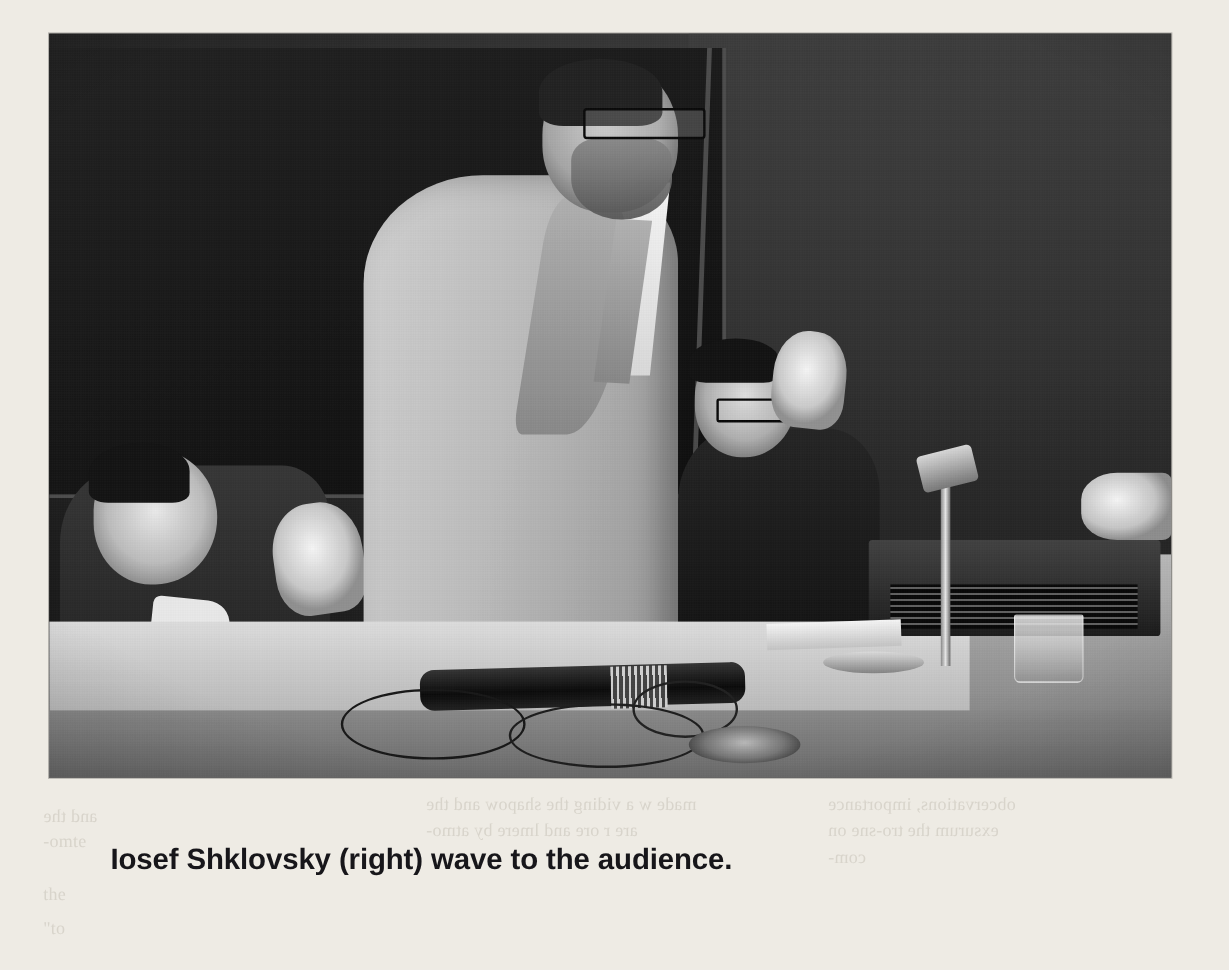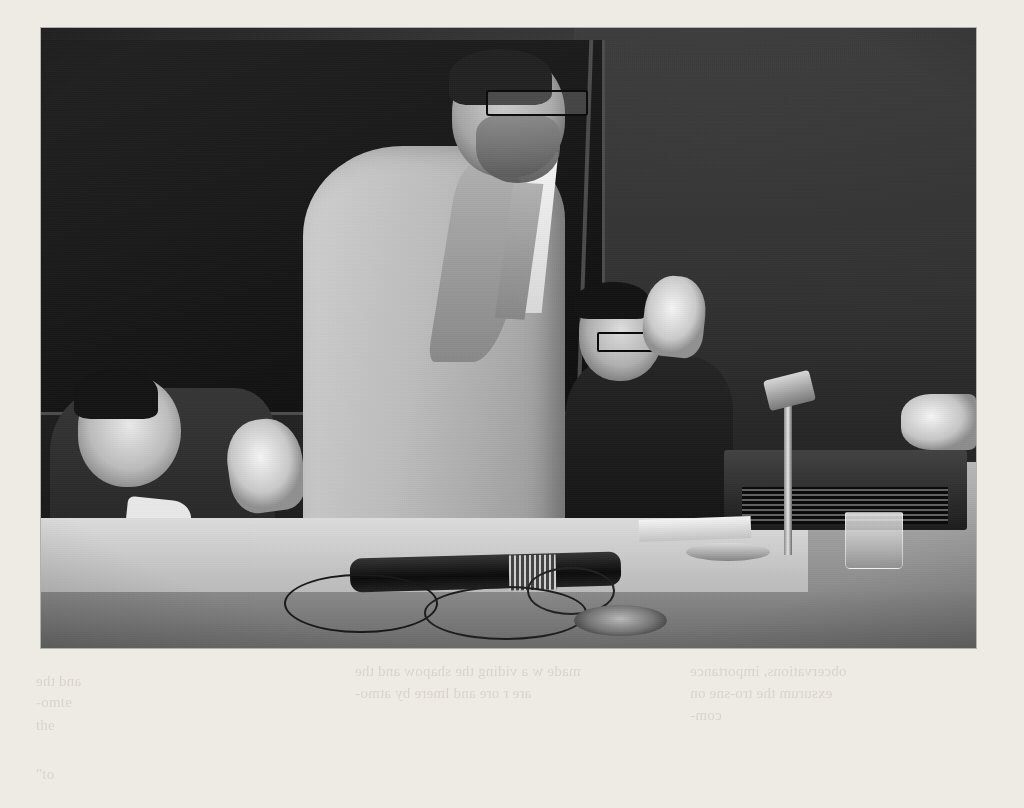--- a/index.html
+++ b/index.html
@@ -426,21 +426,21 @@
   }
   .caption span { display: block; }
 </style>
 </head>
 <body>
 
 <div class="page">
 
   <div class="bg-text bg-col-left flip" style="top:673px;">and the</div>
   <div class="bg-text bg-col-left" style="top:694px;">-omte</div>
-  <div class="bg-text bg-col-left" style="top:717px;font-family:Liberation Serif, serif;">the</div>
+  <div class="bg-text bg-col-left" style="top:738px;font-family:Liberation Serif, serif;">the</div>
   <div class="bg-text bg-col-left" style="top:766px;">"to</div>
 
   <div class="bg-text bg-col-mid flip" style="top:663px;">made w a viding the shapow and the</div>
   <div class="bg-text bg-col-mid flip" style="top:685px;">are  r   ore  and  lmere by atmo-</div>
 
   <div class="bg-text bg-col-right flip" style="top:663px;">obcervations, importance</div>
   <div class="bg-text bg-col-right flip" style="top:685px;">exsurum the tro-sne  on</div>
   <div class="bg-text bg-col-right flip" style="top:707px;">com-</div>
 
   <div class="photo-wrap">
@@ -491,15 +491,16 @@
       <div class="ashtray"></div>
 
       <div class="arm-far-right"></div>
 
       <div class="grain"></div>
       <div class="vignette"></div>
     </div>
   </div>
 
   <div class="caption">
+    <span>Iosef Shklovsky (right) wave to the audience.</span>
   </div>
 
 </div>
 
 </body></html>

